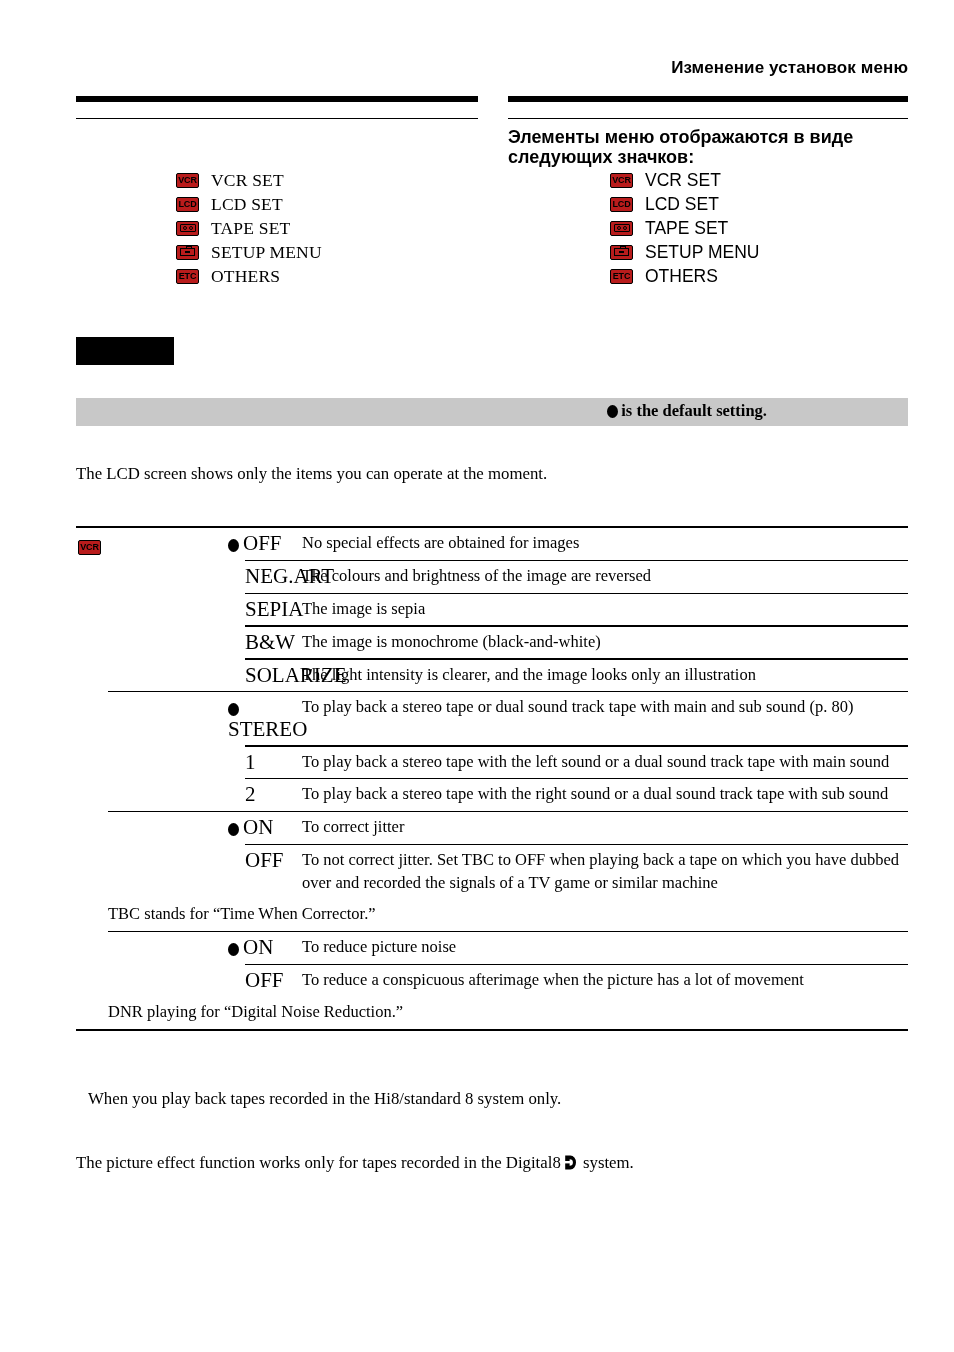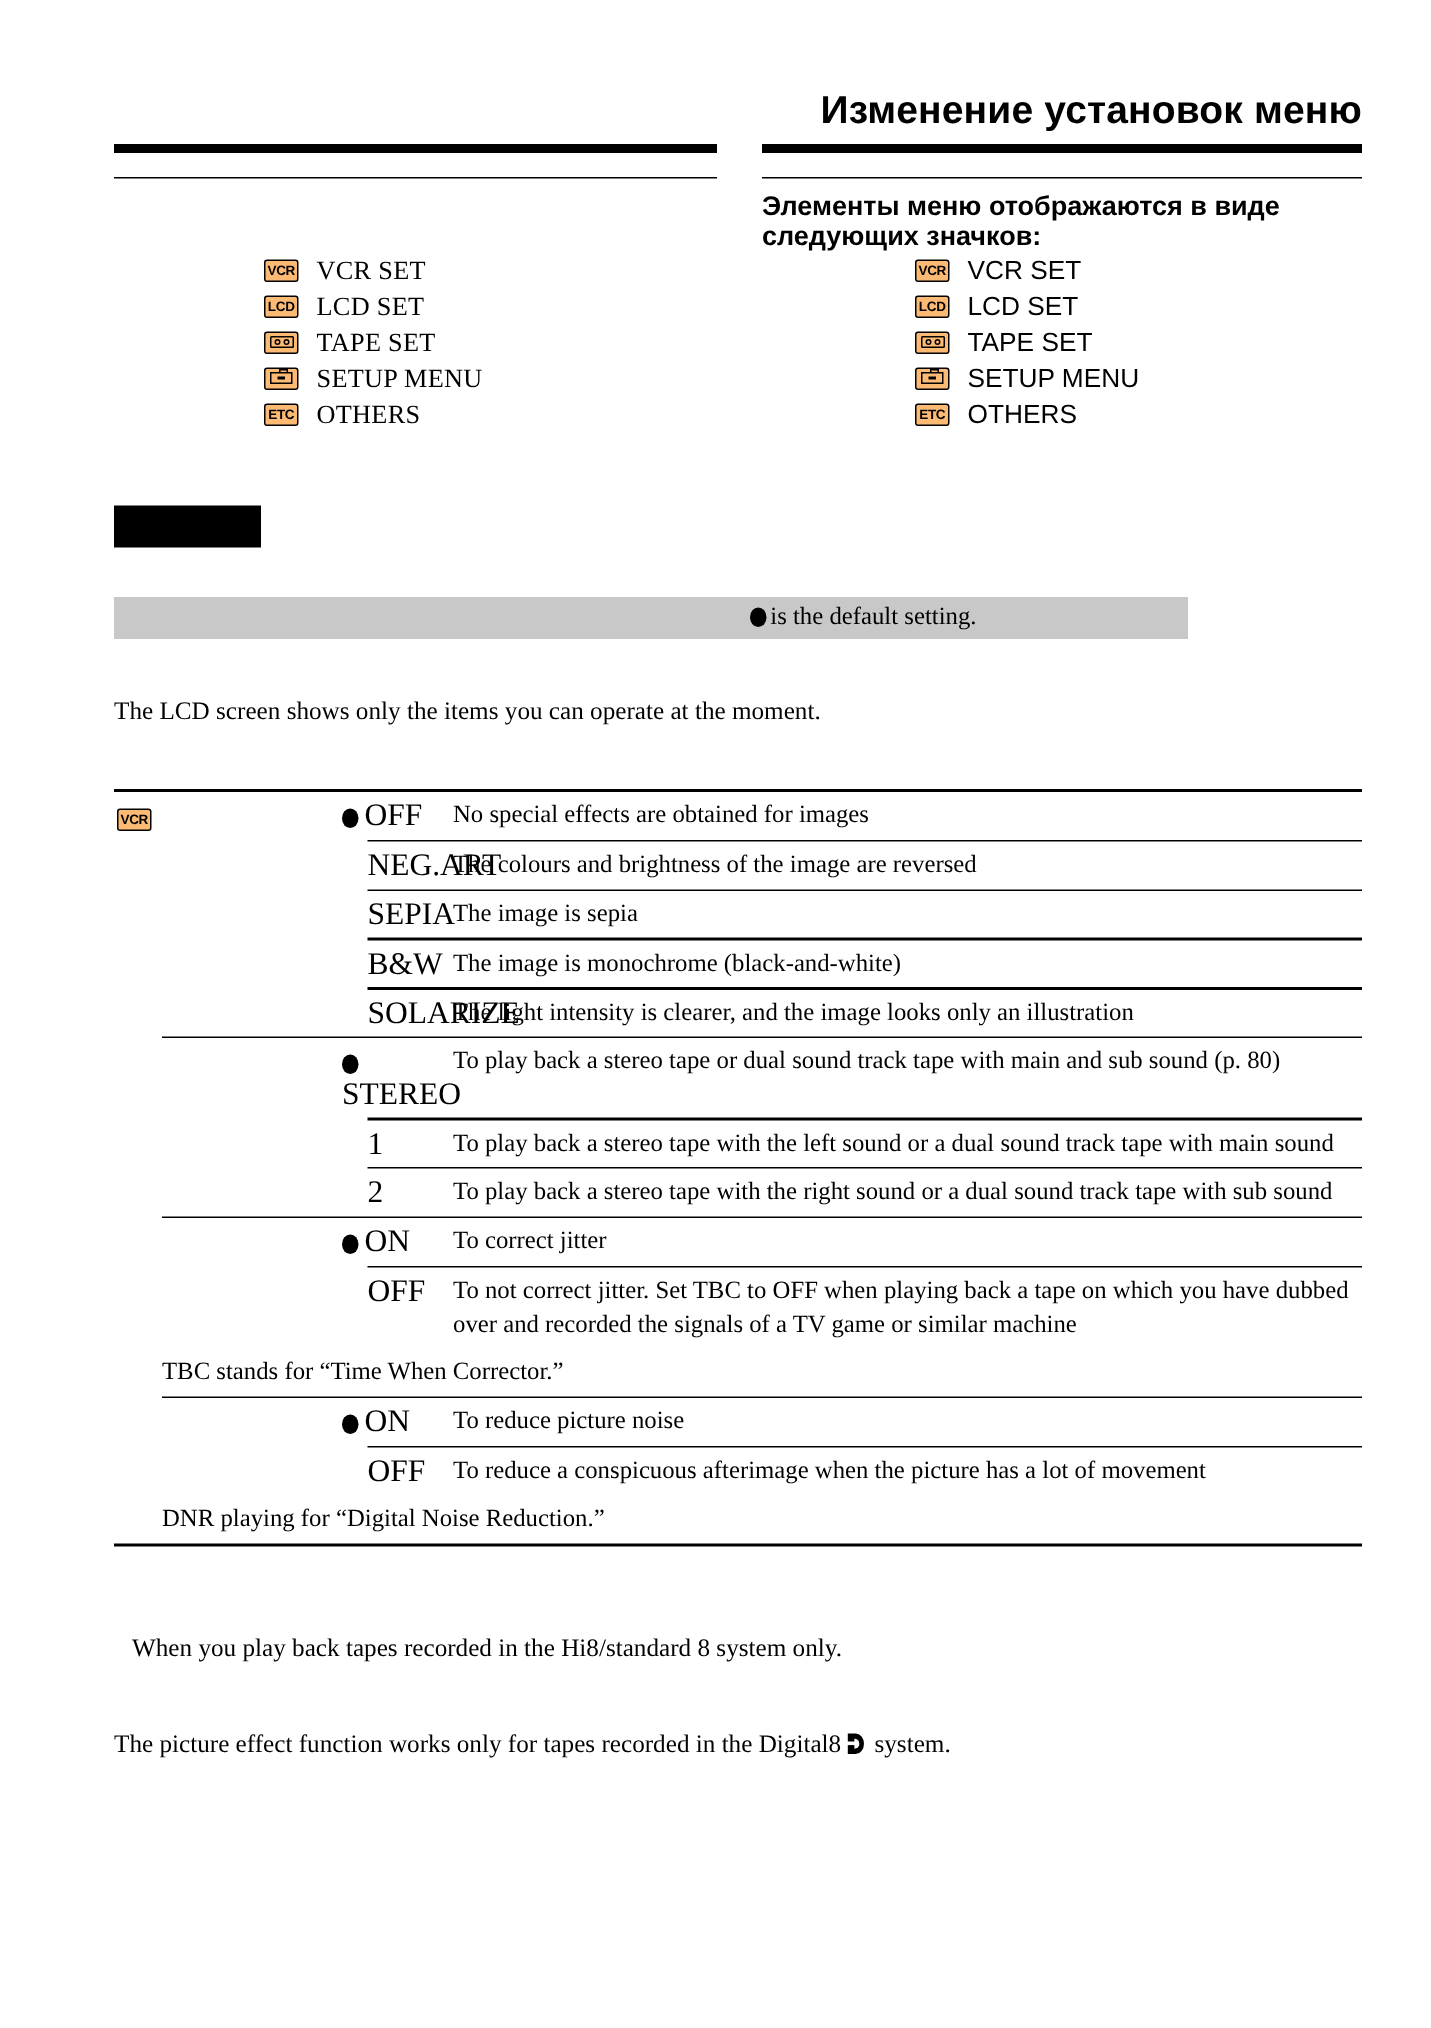--- a/index.html
+++ b/index.html
@@ -17,21 +17,21 @@
   }
 
   
   .hdr-title {
     position: absolute;
     left: 508px;
     top: 58px;
     width: 400px;
     font-family: "Liberation Sans", "DejaVu Sans", sans-serif;
     font-weight: bold;
-    font-size: 26px;
+    font-size: 17px;
     letter-spacing: 0.1px;
     text-align: right;
     color: #000;
   }
   .rule-thick {
     position: absolute;
     height: 6px;
     background: #000;
   }
   .rule-thin {
@@ -79,21 +79,21 @@
   
   .micon {
     display: inline-flex;
     align-items: center;
     justify-content: center;
     box-sizing: border-box;
     width: 23px;
     height: 15px;
     border: 1.4px solid #000;
     border-radius: 2px;
-    background: #fdba74;
+    background: #b91c1c;
     position: relative;
     flex: 0 0 auto;
   }
   .micon .txt {
     font-family: "Liberation Sans", "DejaVu Sans", sans-serif;
     font-weight: bold;
     font-size: 9px;
     line-height: 1;
     letter-spacing: -0.2px;
   }
@@ -142,22 +142,23 @@
     position: absolute;
     left: 76px; top: 337px;
     width: 98px; height: 28px;
     background: #000;
   }
 
   
   .grey-bar {
     position: absolute;
     left: 76px; top: 398px;
-    width: 716px; height: 28px;
+    width: 832px; height: 28px;
     background: #c8c8c8;
+    font-weight: bold;
   }
   .grey-bar .inner {
     position: absolute;
     right: 141px;
     top: 3px;
     font-size: 16.5px;
     white-space: nowrap;
   }
   .bullet {
     display: inline-block;

